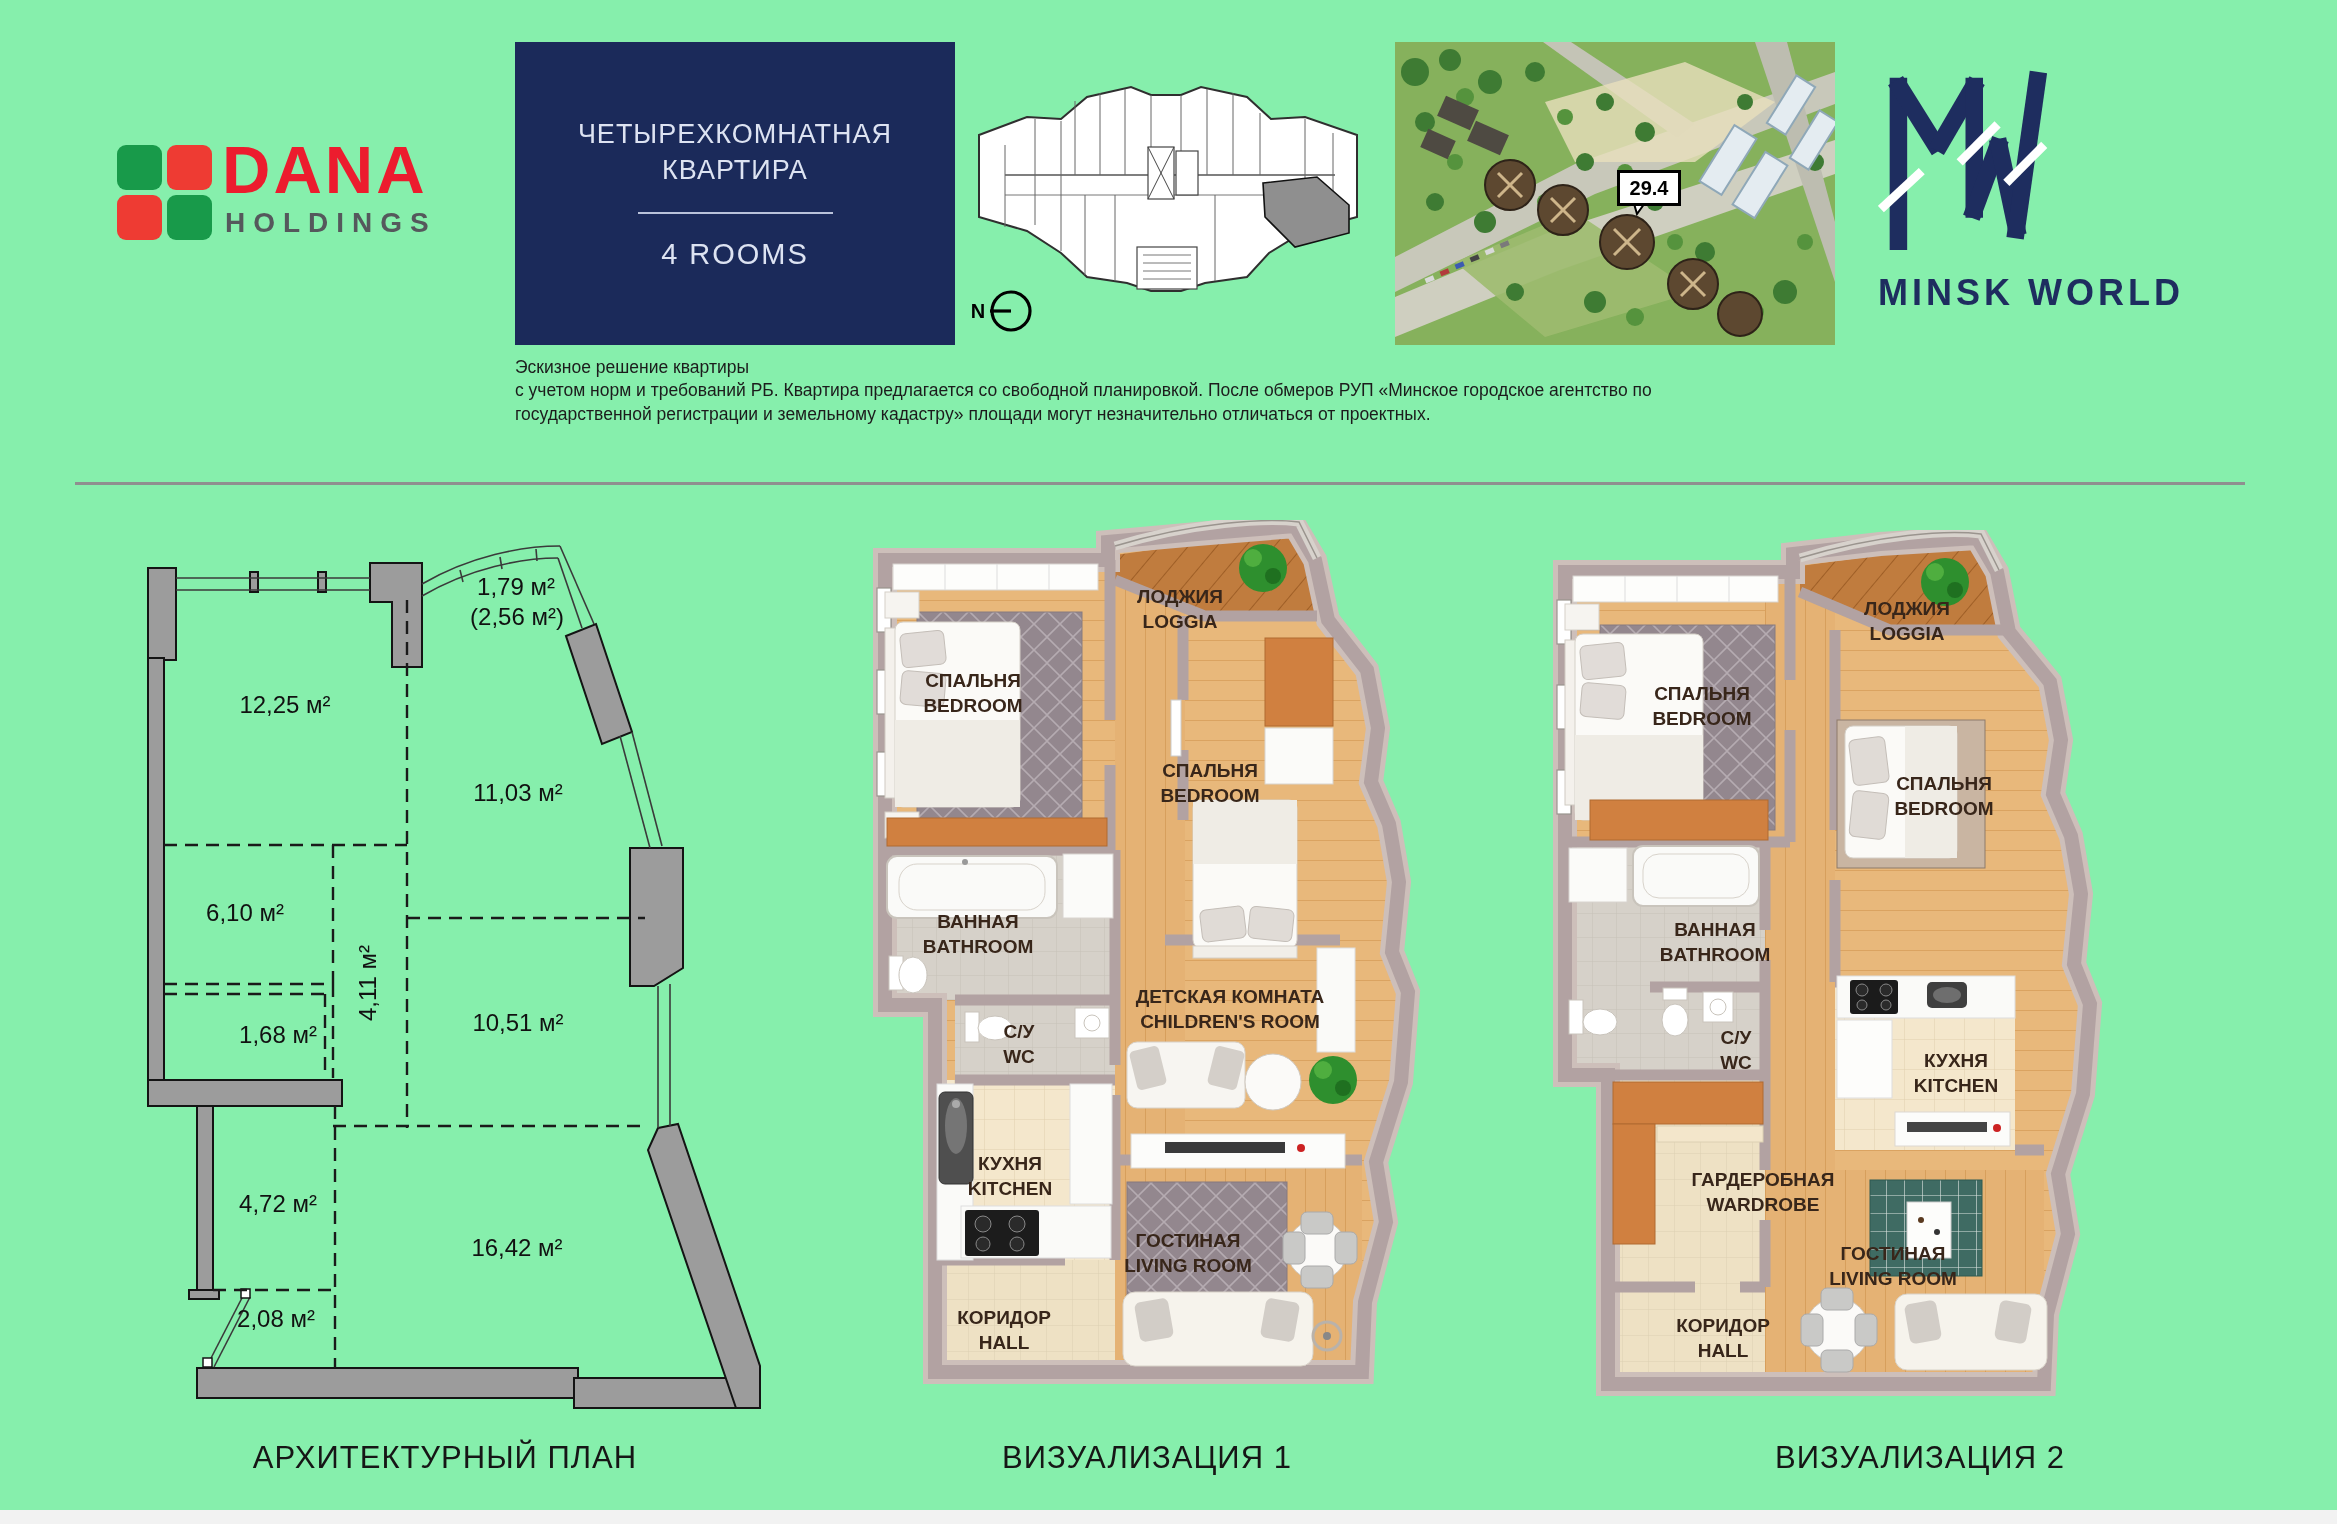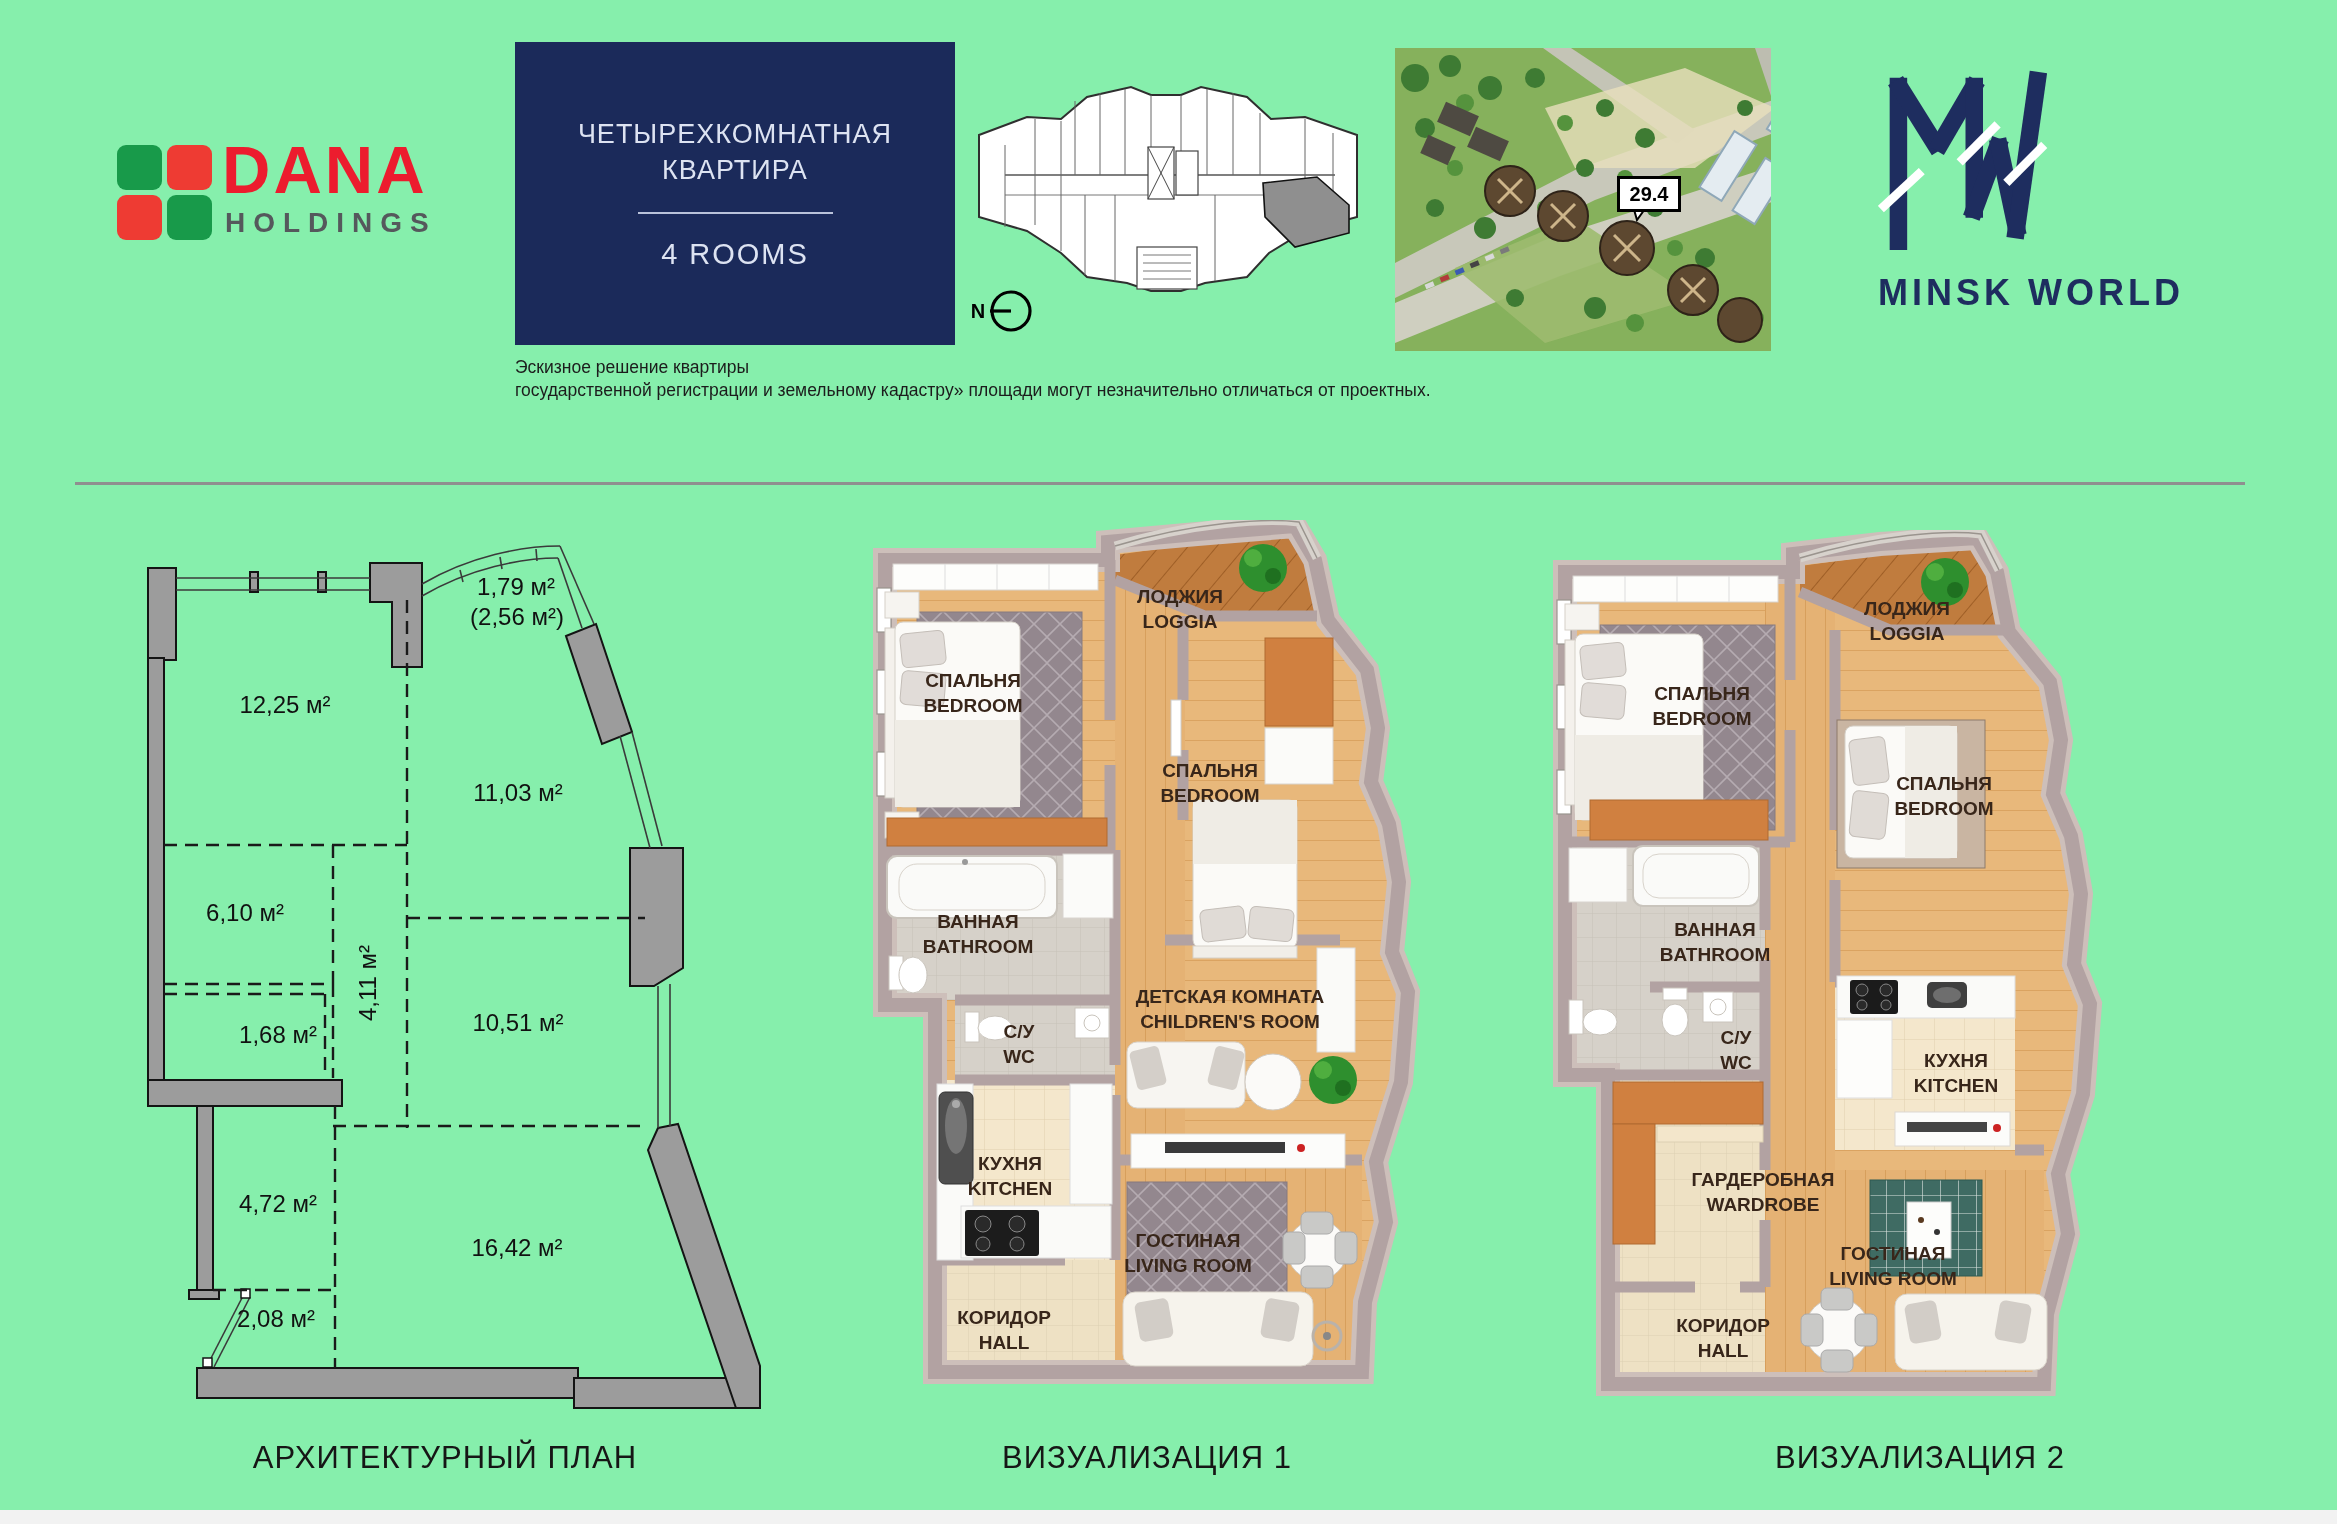--- a/index.html
+++ b/index.html
@@ -89,21 +89,21 @@
           <line x1="178" y1="224" x2="226" y2="224"></line>
       </g>
       <polygon points="298,128 352,122 384,150 384,178 330,192 300,162" fill="#8f8f8f" stroke="#111" stroke-width="1.6"></polygon>
 
       <circle cx="46" cy="256" r="19" fill="none" stroke="#000" stroke-width="3.2"></circle>
       <line x1="25" y1="256" x2="46" y2="256" stroke="#000" stroke-width="3.2"></line>
       <text x="13" y="263" font-size="20" font-weight="bold" fill="#000" text-anchor="middle">N</text>
     </svg>
   </div>
 
-  <div class="abs" style="left:1395px;top:48px;width:376px;height:303px;overflow:hidden;">
+  <div class="abs" style="left:1395px;top:42px;width:440px;height:303px;overflow:hidden;">
     <svg width="440" height="303" viewBox="0 0 440 303">
       <rect width="440" height="303" fill="#86b15c"></rect>
       <polygon points="0,215 180,122 440,30 440,62 200,152 0,250" fill="#c8c8ba"></polygon>
       <polygon points="0,255 150,192 440,98 440,132 165,228 0,295" fill="#cfcfc0"></polygon>
       <polygon points="148,0 176,0 300,82 282,96" fill="#c4c4b6"></polygon>
       <polygon points="360,0 392,0 440,180 440,240" fill="#bdbdb0"></polygon>
       <polygon points="150,60 290,20 380,60 300,120 180,120" fill="#e9e0bd" opacity="0.8"></polygon>
       <polygon points="60,220 180,170 300,250 150,295" fill="#9dbb6f" opacity="0.9"></polygon>
       <g fill="#3e7b33">
         <circle cx="20" cy="30" r="14"></circle>
@@ -192,20 +192,21 @@
         <line x1="2" y1="100" x2="30" y2="74"></line>
         <line x1="56" y1="68" x2="82" y2="42"></line>
         <line x1="88" y1="82" x2="114" y2="56"></line>
       </g>
     </svg>
     <div class="mw-name">MINSK WORLD</div>
   </div>
 
   <div class="notes">
     <div>Эскизное решение квартиры</div>
+    <div>с учетом норм и требований РБ. Квартира предлагается со свободной планировкой. После обмеров РУП «Минское городское агентство по</div>
     <div>государственной регистрации и земельному кадастру» площади могут незначительно отличаться от проектных.</div>
   </div>
 
   <div class="divider"></div>
 
   <div class="abs" style="left:130px;top:540px;width:640px;height:880px;">
     <svg width="640" height="880" viewBox="0 0 640 880">
       <g fill="#9c9c9c" stroke="#141414" stroke-width="2">
         <rect x="18" y="28" width="28" height="92"></rect>
         <rect x="18" y="118" width="16" height="424"></rect>

